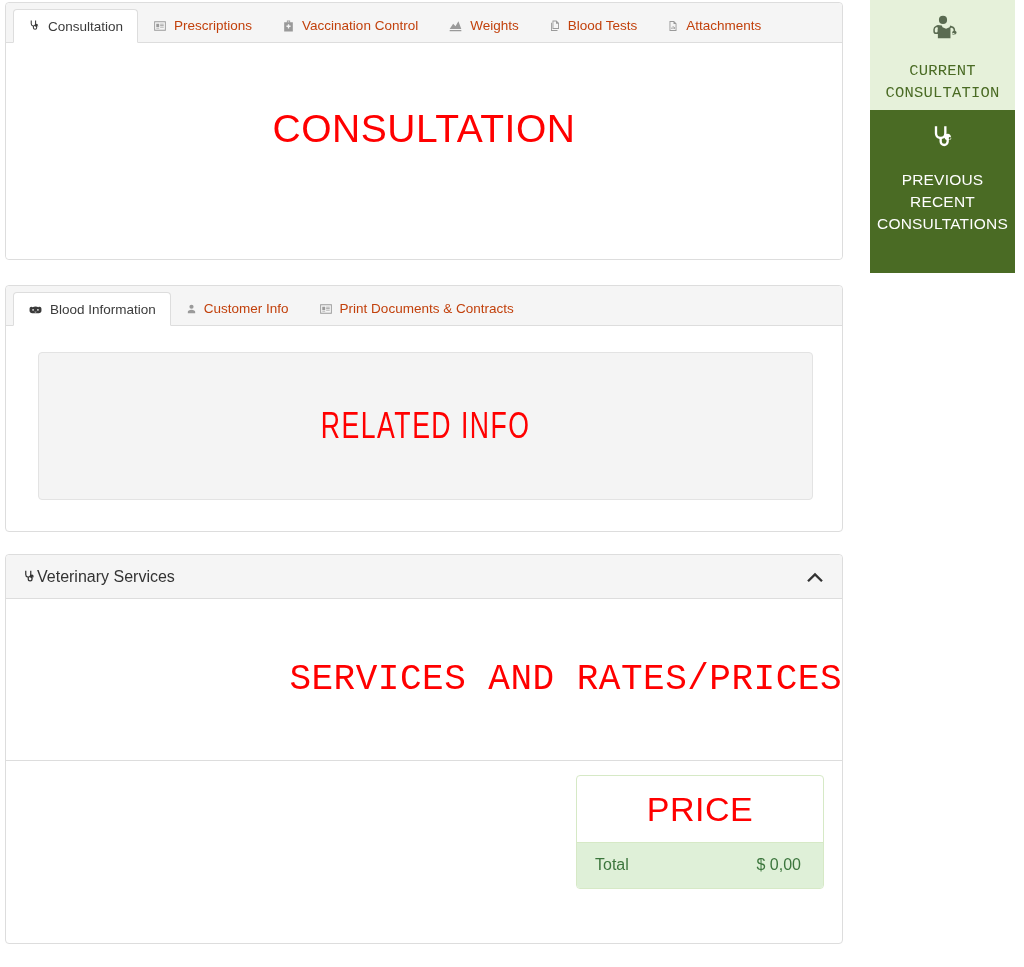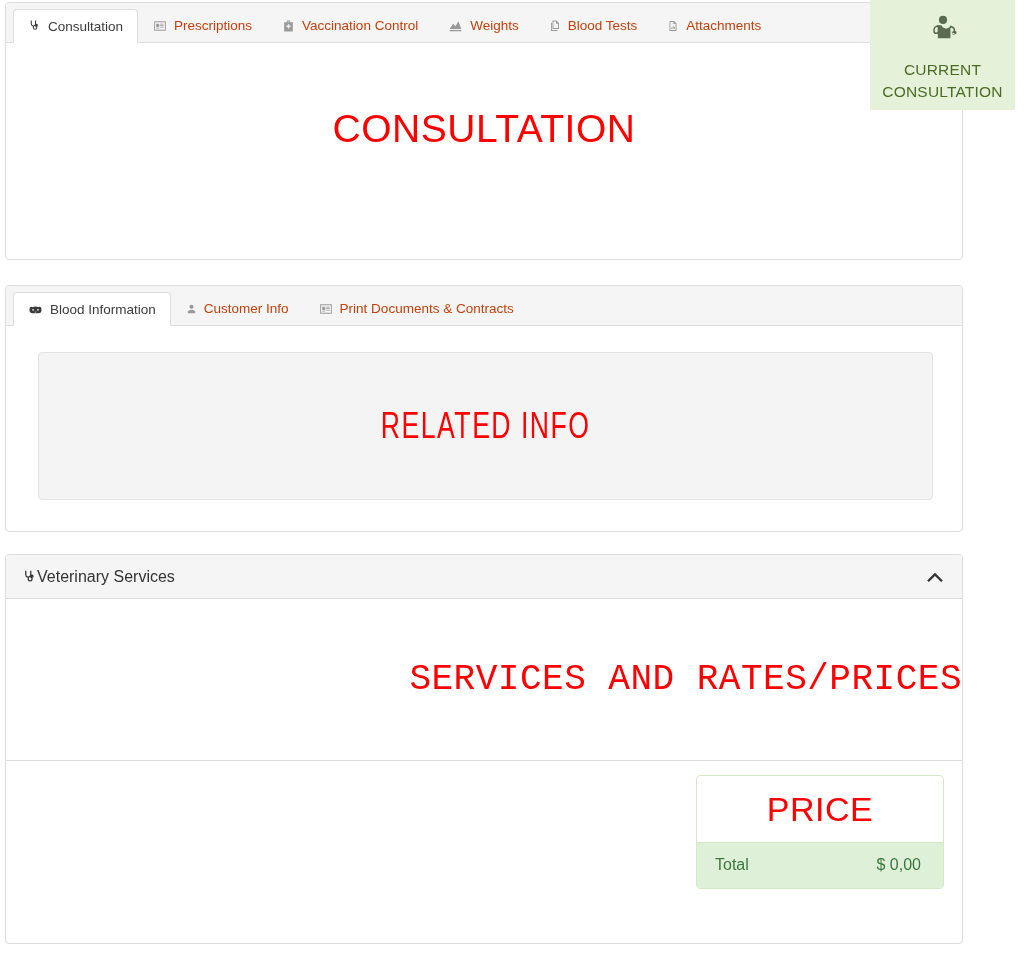--- a/index.html
+++ b/index.html
@@ -13,21 +13,21 @@
     color: #333333;
     overflow: hidden;
   }
 
   .app { position: relative; width: 1024px; height: 967px; }
 
   
   .left-col {
     position: absolute;
     left: 5px; top: 0;
-    width: 958px;
+    width: 838px;
   }
 
   
   .tabs-panel {
     border: 1px solid #dddddd;
     border-radius: 4px;
     background: #ffffff;
   }
   .tab-strip {
     display: flex;
@@ -202,20 +202,21 @@
   .side-btn .side-ic { display: block; margin: 0 auto 14px auto; }
   .side-btn .side-label {
     font-size: 15.5px;
     line-height: 1.42;
     letter-spacing: 0.2px;
   }
   .side-btn-current {
     background: #e6f1da;
     color: #4a6b24;
     height: 110px;
+    font-family: Liberation Mono, monospace;
   }
   .side-btn-current svg { fill: #5a6b51; }
   .side-btn-previous {
     background: #4a6b24;
     color: #ffffff;
     height: 163px;
   }
   .side-btn-previous svg { fill: #ffffff; }
 </style>
 </head>
@@ -369,16 +370,24 @@
 
     <div class="side-btn side-btn-current">
       <span class="side-ic">
         <svg width="28" height="28" viewBox="0 0 24 24">
             <path d="M12 1.6a3.5 3.5 0 1 1 0 7 3.5 3.5 0 0 1 0-7zM7.6 9.4 6 10a3.6 3.6 0 0 0-2.3 3.4v1.3a2.5 2.5 0 0 0 5 0v-2.1h-1.3v2.1a1.2 1.2 0 0 1-2.4 0v-1.3c0-.9.5-1.7 1.4-2l.7-.3.5 1.1v8.5h10.8v-8.6l1.2-.4a2.2 2.2 0 0 1 1.5 2.1v.6a1.7 1.7 0 1 0 1.3 0v-.6a3.5 3.5 0 0 0-2.4-3.3l-1.8-.6-.6 1.5-3 1.3-3-1.3-.6-1.5zm13.4 6.9a.9.9 0 1 1 0 1.8.9.9 0 0 1 0-1.8z"></path>
           </svg>
       </span>
       <span class="side-label">CURRENT CONSULTATION</span>
     </div>
 
+    <div class="side-btn side-btn-previous">
+      <span class="side-ic">
+        <svg width="28" height="28" viewBox="0 0 24 24">
+            <path d="M5 2v6a5 5 0 0 0 4 4.9V15a4 4 0 0 0 8 0v-1.2a2.8 2.8 0 1 0-2 0V15a2 2 0 0 1-4 0v-2.1A5 5 0 0 0 15 8V2h-2v6a3 3 0 0 1-6 0V2H5zm13 9.2a1.1 1.1 0 1 1 0 2.2 1.1 1.1 0 0 1 0-2.2z"></path>
+          </svg>
+      </span>
+      <span class="side-label">PREVIOUS RECENT CONSULTATIONS</span>
+    </div>
 
   </div>
 
 </div>
 
 </body></html>

